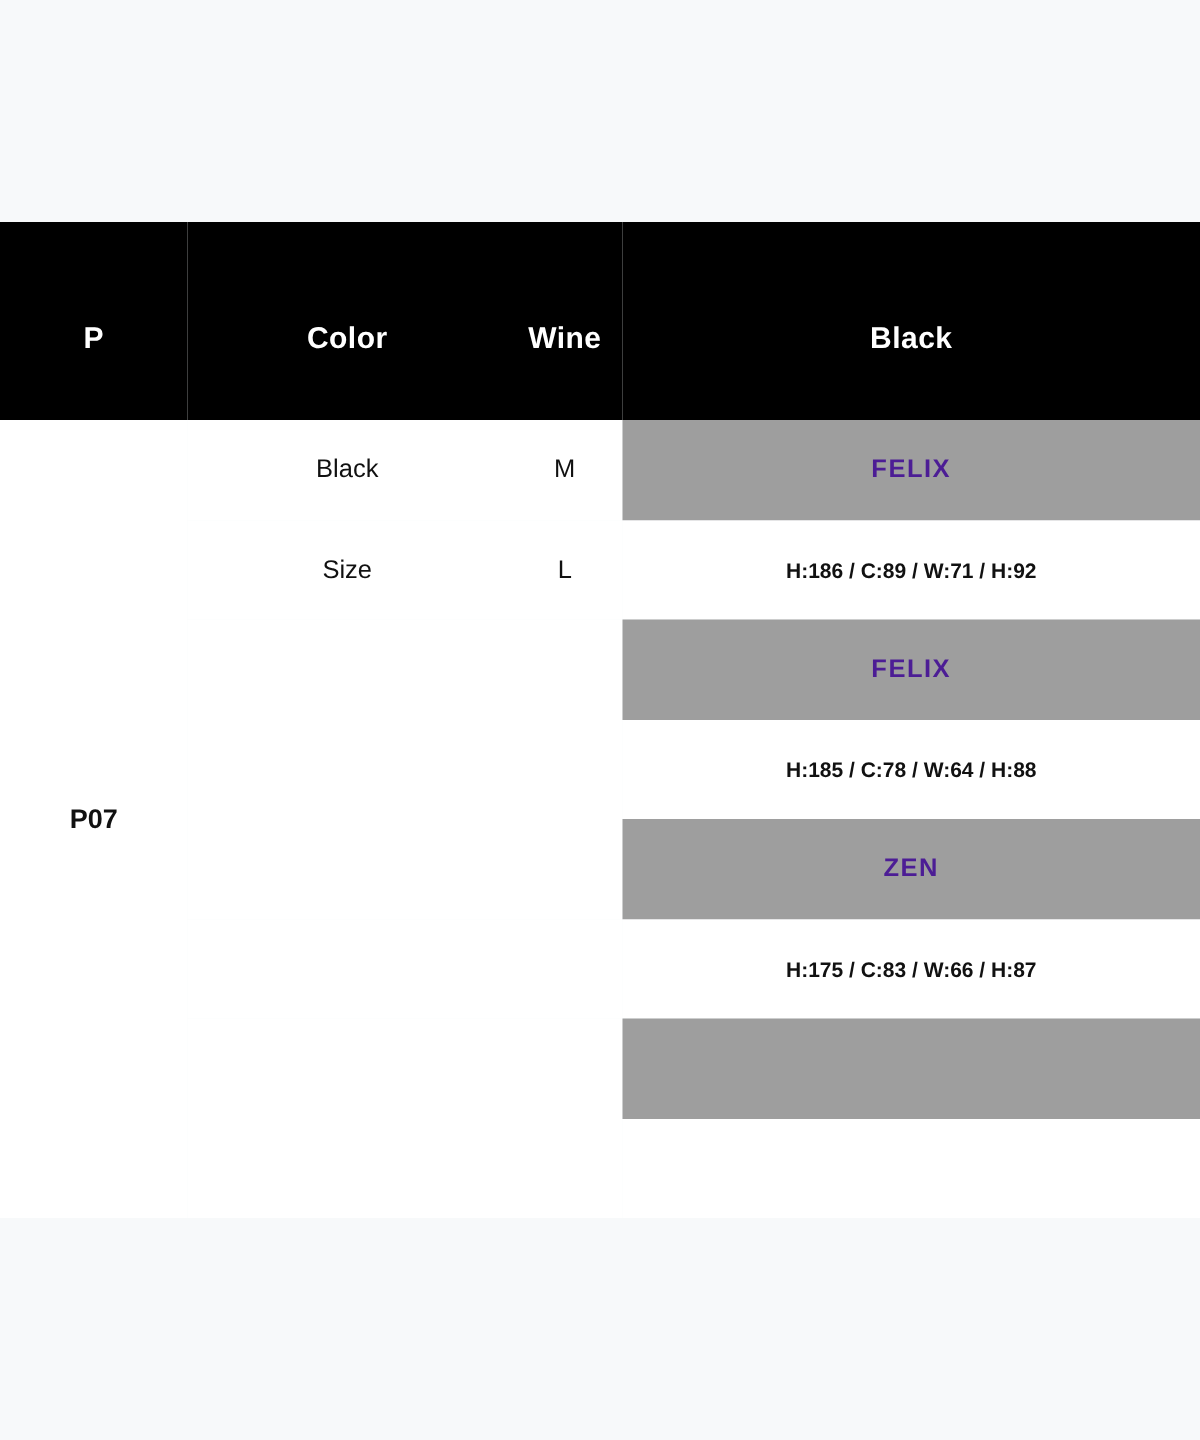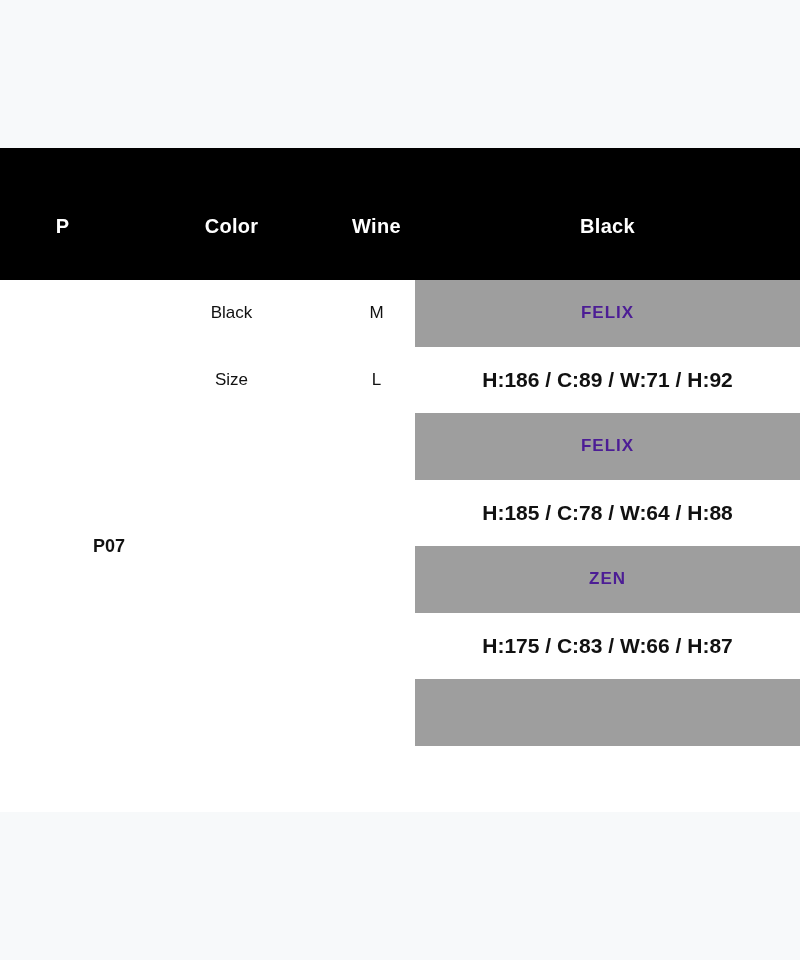--- a/index.html
+++ b/index.html
@@ -59,42 +59,42 @@
     text-align: center;
     vertical-align: middle;
     font-size: 17px;
     font-weight: normal;
     color: #111111;
   }
   .cell-pcode {
     background: #ffffff;
     border: 1px solid #d8d8d8;
     border-top: none;
-    text-align: right;
+    text-align: center;
     vertical-align: middle;
     font-size: 18px;
     font-weight: bold;
     color: #111111;
   }
   .cell-model-name {
     background: #9e9e9e;
     border: 1px solid #9e9e9e;
     text-align: center;
     vertical-align: middle;
     font-size: 17px;
     font-weight: bold;
     color: #4c1d95;
     letter-spacing: 1px;
   }
   .cell-model-meas {
     background: #ffffff;
     border: 1px solid #d8d8d8;
     text-align: center;
     vertical-align: middle;
-    font-size: 21px;
+    font-size: 14px;
     font-weight: bold;
     color: #111111;
   }
   .cell-empty {
     background: #ffffff;
     border: 1px solid #d8d8d8;
   }
   .cell-empty-grey {
     background: #9e9e9e;
     border: 1px solid #9e9e9e;

